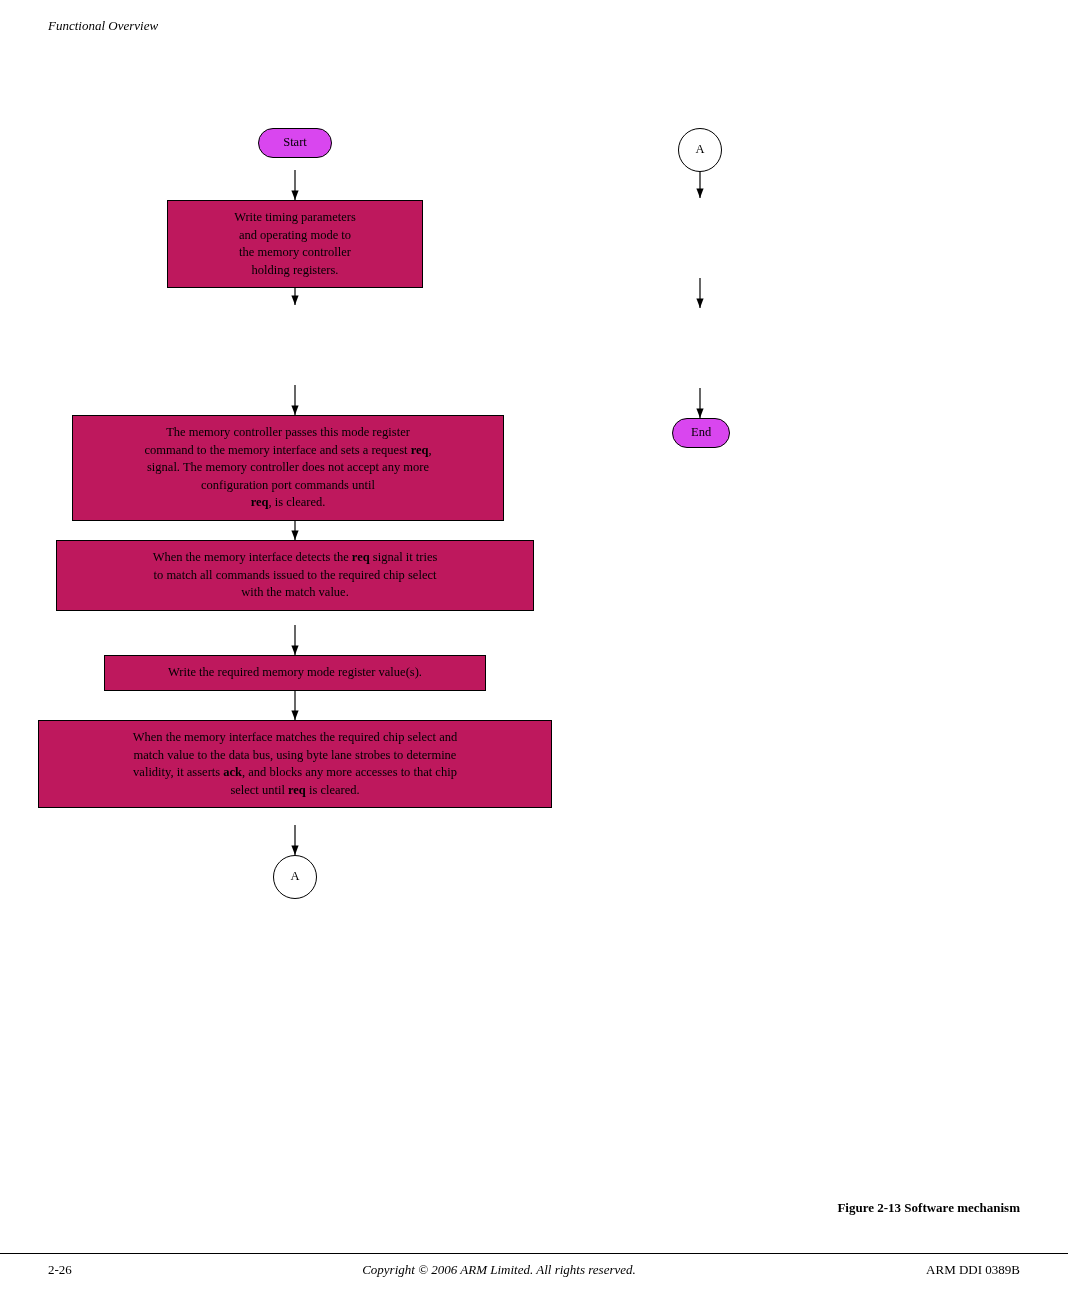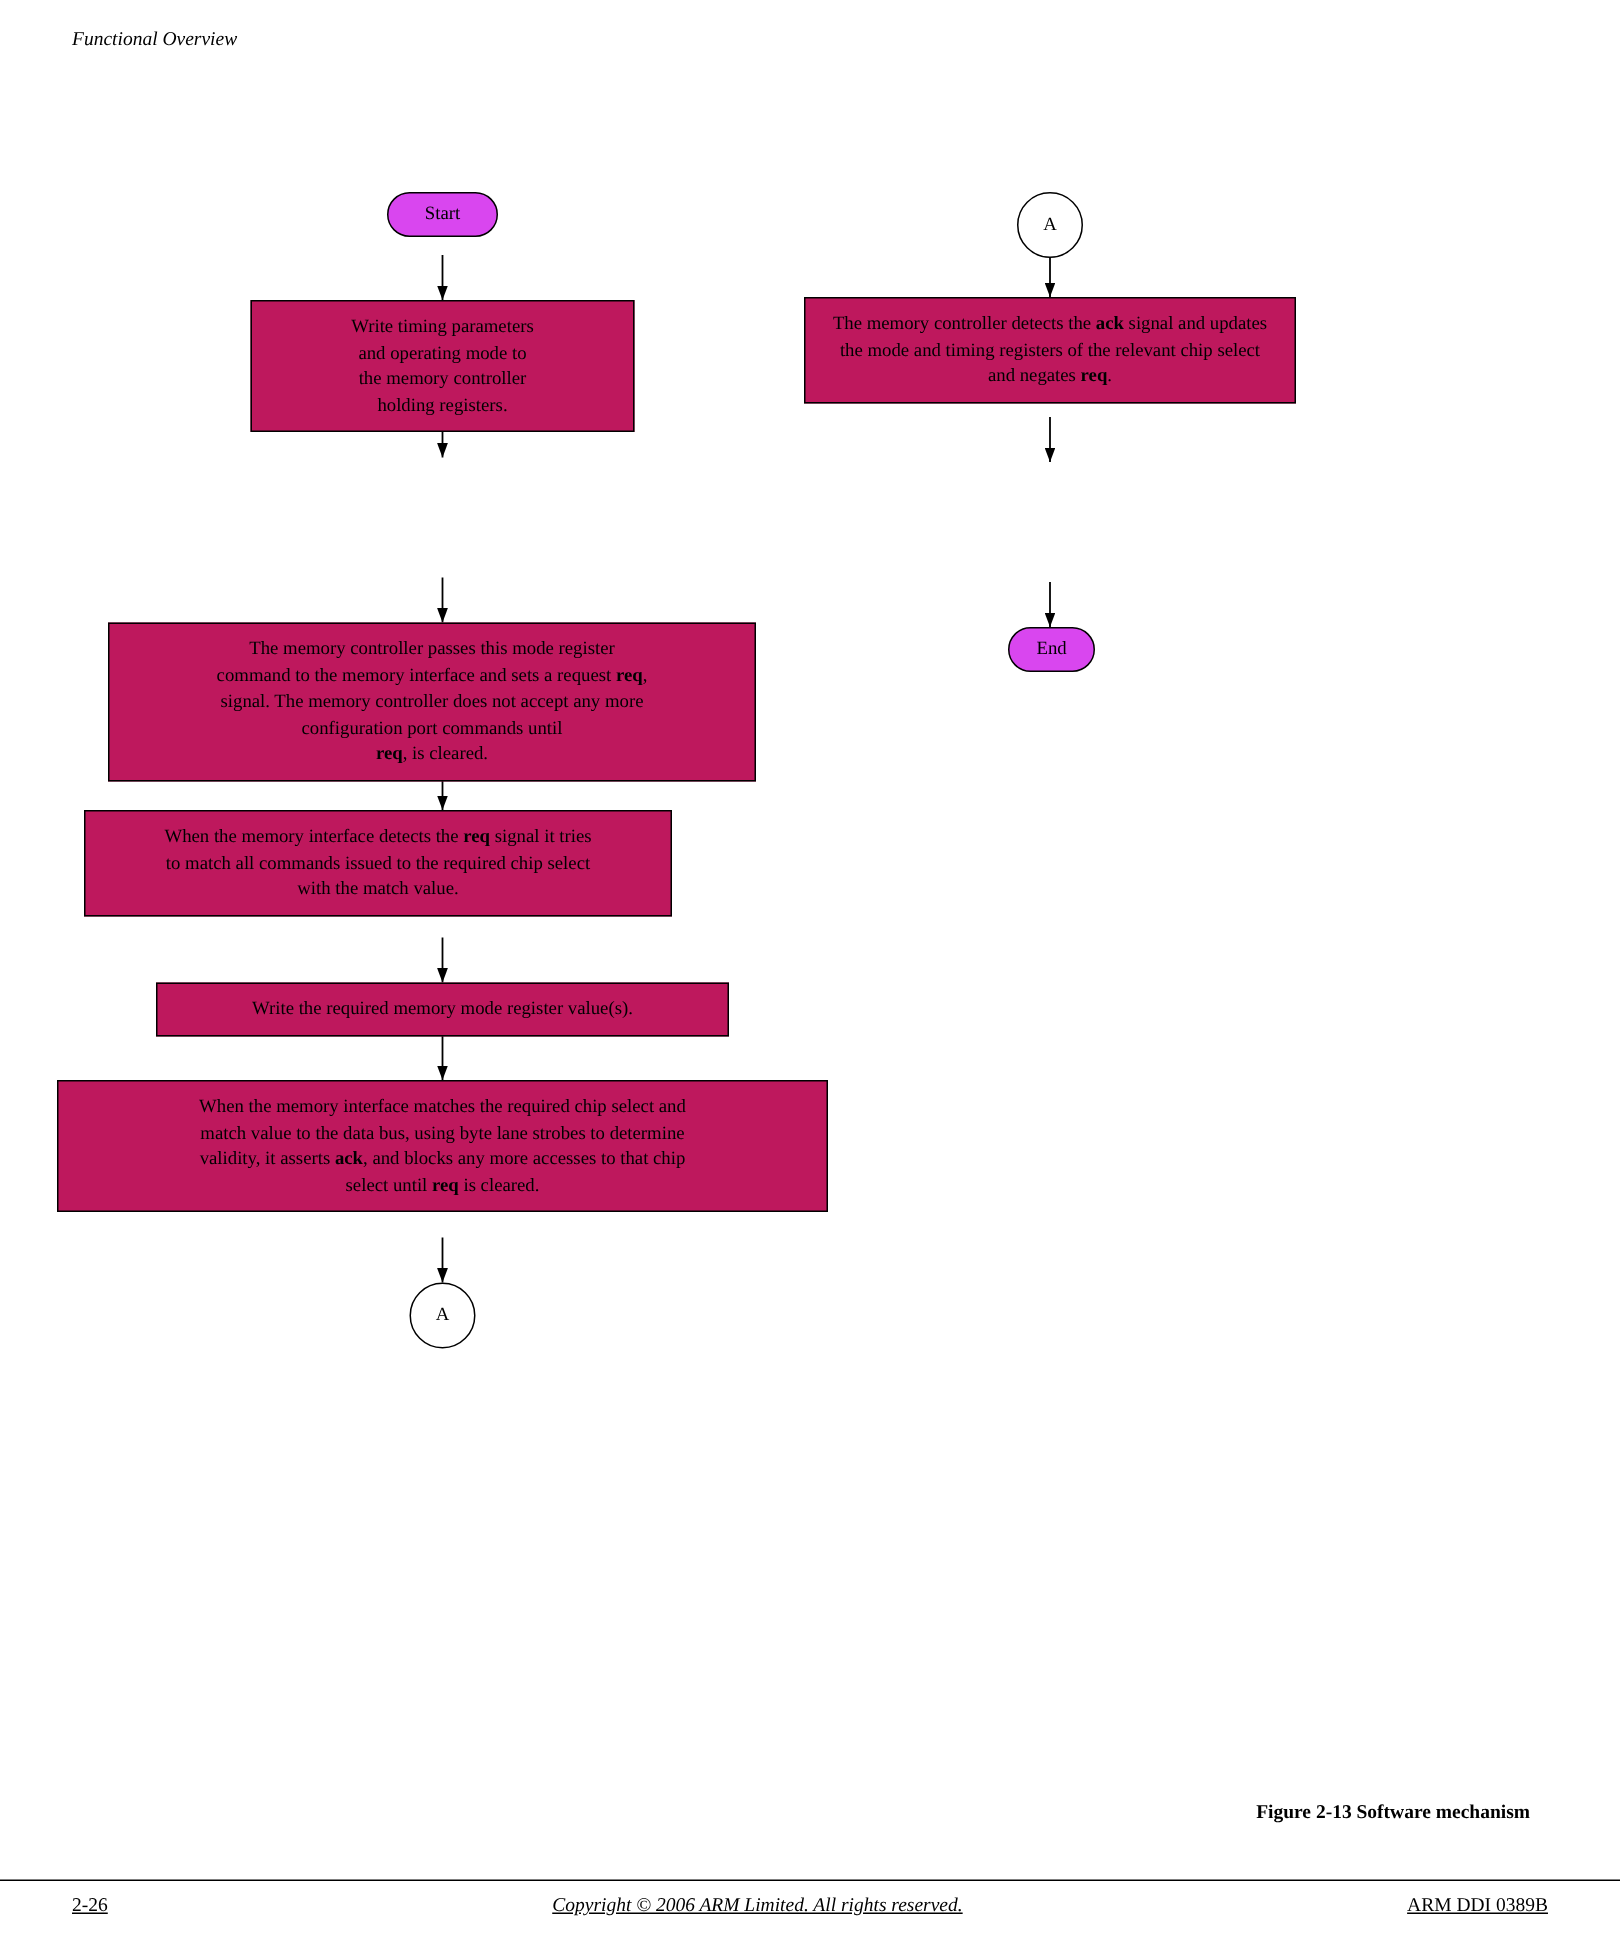--- a/index.html
+++ b/index.html
@@ -19,28 +19,27 @@
       top: 18px;
       left: 48px;
       font-style: italic;
       font-size: 13px;
     }
 
     .page-footer {
       position: absolute;
       bottom: 18px;
       left: 0;
-      right: 0;
+      right: 12px;
       display: flex;
       justify-content: space-between;
       padding: 0 48px;
       font-size: 13px;
       border-top: 1px solid #000;
       padding-top: 8px;
-      text-decoration: underline;
     }
 
     .page-footer .footer-center {
       font-style: italic;
     }
 
     .diagram-area {
       position: absolute;
       top: 50px;
       left: 0;
@@ -143,21 +142,21 @@
 
   <div class="fc-node fc-rect" style="left: 167px; top: 150px; width: 256px;">
     <span>Write timing parameters<br>and operating mode to<br>the memory controller<br>holding registers.</span>
   </div>
 
 
   <div class="fc-node fc-rect" style="left: 72px; top: 365px; width: 432px;">
     <span>The memory controller passes this mode register<br>command to the memory interface and sets a request <b>req</b>,<br>signal. The memory controller does not accept any more<br>configuration port commands until<br><b>req</b>, is cleared.</span>
   </div>
 
-  <div class="fc-node fc-rect" style="left: 56px; top: 490px; width: 392px;">
+  <div class="fc-node fc-rect" style="left: 56px; top: 490px; width: 478px;">
     <span>When the memory interface detects the <b>req</b> signal it tries<br>to match all commands issued to the required chip select<br>with the match value.</span>
   </div>
 
   <div class="fc-node fc-rect" style="left: 104px; top: 605px; width: 382px;">
     <span>Write the required memory mode register value(s).</span>
   </div>
 
   <div class="fc-node fc-rect" style="left: 38px; top: 670px; width: 514px;">
     <span>When the memory interface matches the required chip select and<br>match value to the data bus, using byte lane strobes to determine<br>validity, it asserts <b>ack</b>, and blocks any more accesses to that chip<br>select until <b>req</b> is cleared.</span>
   </div>
@@ -167,23 +166,20 @@
       <span>A</span>
     </div>
   </div>
 
   <div class="fc-node" style="left: 678px; top: 78px;">
     <div class="fc-circle">
       <span>A</span>
     </div>
   </div>
 
-  <div class="fc-node fc-rect" style="left: 536px; top: 148px; width: 328px;">
-    <span>The memory controller detects the <b>ack</b> signal and updates<br>the mode and timing registers of the relevant chip select<br>and negates <b>req</b>.</span>
-  </div>
 
 
   <div class="fc-node fc-rounded" style="left: 672px; top: 368px; min-width: 56px;">
     <span>End</span>
   </div>
 
 </div>
 
 <div class="figure-caption">
   <span>Figure 2-13 Software mechanism</span>

